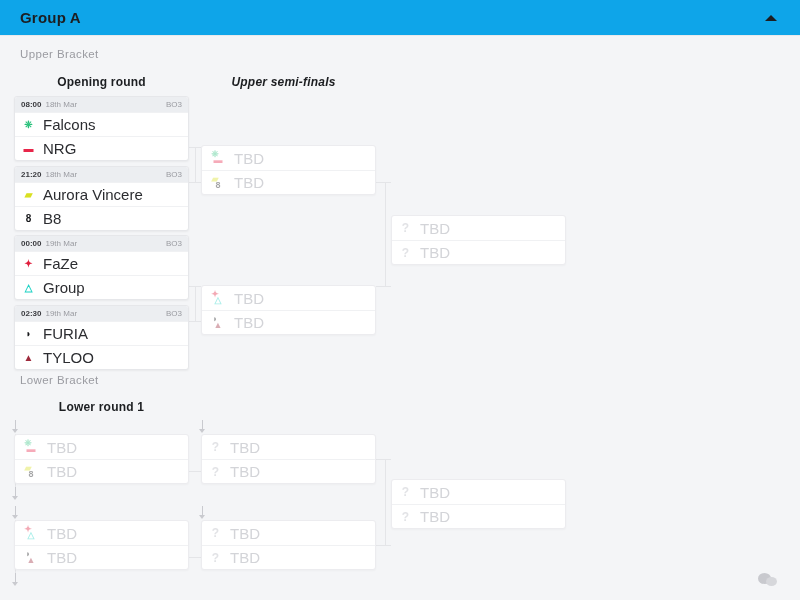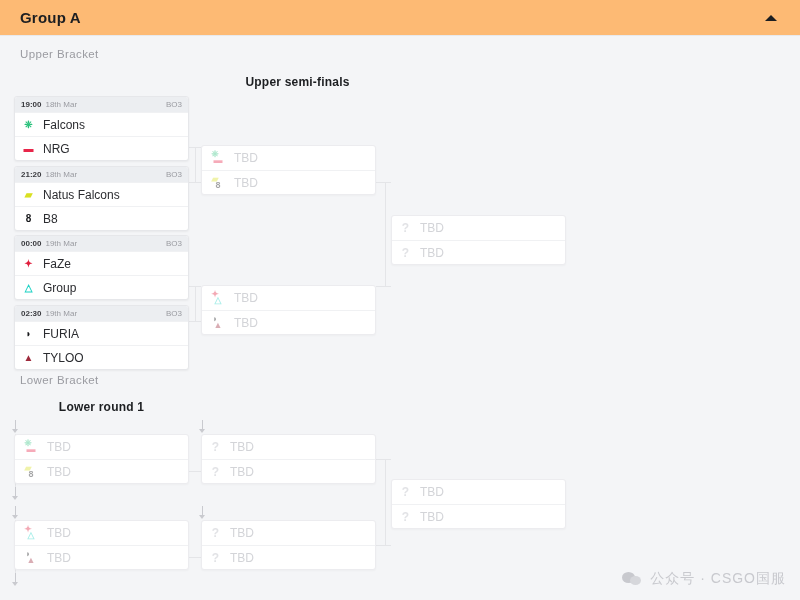--- a/index.html
+++ b/index.html
@@ -7,21 +7,21 @@
     width: 800px; height: 600px;
     font-family: "Liberation Sans", sans-serif;
     background: #f4f5f7;
     overflow: hidden;
   }
   #root { position: relative; width: 800px; height: 600px; }
 
   
   .group-header {
     position: absolute; left: 0; top: 0; width: 800px; height: 36px;
-    background: #fdba74;
+    background: #0ea5e9;
     border-bottom: 1px solid #e8e9ec;
     display: flex; align-items: center;
   }
   .group-title {
     margin-left: 20px;
     font-size: 15px; font-weight: bold; color: #1c1e21;
     letter-spacing: .2px;
   }
   .collapse-btn {
     position: absolute; right: 18px; top: 50%; transform: translateY(-50%);
@@ -60,21 +60,21 @@
     font-size: 8px; color: #9a9ba1;
   }
   .meta-time { font-weight: bold; color: #3a3b3f; font-size: 8px; }
   .meta-date { margin-left: 4px; }
   .meta-bo { margin-left: auto; }
   .team-row {
     height: 24px; display: flex; align-items: center;
     padding: 0 6px; border-top: 1px solid #f0f1f3;
   }
   .team-row:first-of-type { border-top: none; }
-  .team-name { font-size: 12px; color: #2b2c30; margin-left: 7px; }
+  .team-name { font-size: 15px; color: #2b2c30; margin-left: 7px; }
   .match.tbd { border-color: #ececef; box-shadow: 0 1px 2px rgba(0,0,0,.03); }
   .match.tbd .team-row { height: 24px; }
   .match.tbd .team-name { color: #d3d4d8; }
 
   
   .logo {
     width: 15px; height: 15px; flex: 0 0 15px;
     display: flex; align-items: center; justify-content: center;
     font-size: 10px; font-weight: bold; line-height: 1;
     border-radius: 2px;
@@ -147,37 +147,38 @@
 
   <div class="group-header">
     <div class="group-title">Group A</div>
     <div class="collapse-btn">
       <div class="chev-up"></div>
     </div>
   </div>
 
   <div class="bracket-label" style="left:20px; top:48px;">Upper Bracket</div>
 
-  <div class="round-label" style="left:210px; top:75px; width:175px;">Upper semi-finals</div>
+  <div class="round-label" style="left:14px; top:75px; width:175px;">Opening round</div>
+  <div class="round-label" style="left:196px; top:75px; width:175px;font-style:italic;">Upper semi-finals</div>
 
   <div class="conn hline" style="left:189px; top:147px; width:12px;"></div>
   <div class="conn hline" style="left:189px; top:182px; width:12px;"></div>
   <div class="conn vline" style="left:195px; top:147px; height:36px;"></div>
 
   <div class="conn hline" style="left:189px; top:286px; width:12px;"></div>
   <div class="conn hline" style="left:189px; top:321px; width:12px;"></div>
   <div class="conn vline" style="left:195px; top:286px; height:36px;"></div>
 
   <div class="conn hline" style="left:376px; top:182px; width:15px;"></div>
   <div class="conn hline" style="left:376px; top:286px; width:15px;"></div>
   <div class="conn vline" style="left:385px; top:182px; height:105px;"></div>
 
   <div class="match" style="left:14px; top:96px;">
     <div class="match-meta">
-      <span class="meta-time">19:00</span>
+      <span class="meta-time">08:00</span>
       <span class="meta-date">18th Mar</span>
       <span class="meta-bo">BO3</span>
     </div>
     <div class="team-row">
       <span class="logo lg-falcons">❈</span>
       <span class="team-name">Falcons</span>
     </div>
     <div class="team-row">
       <span class="logo lg-nrg">▬</span>
       <span class="team-name">NRG</span>
@@ -185,21 +186,21 @@
   </div>
 
   <div class="match" style="left:14px; top:166px;">
     <div class="match-meta">
       <span class="meta-time">21:20</span>
       <span class="meta-date">18th Mar</span>
       <span class="meta-bo">BO3</span>
     </div>
     <div class="team-row">
       <span class="logo lg-navi">▰</span>
-      <span class="team-name">Natus Falcons</span>
+      <span class="team-name">Aurora Vincere</span>
     </div>
     <div class="team-row">
       <span class="logo lg-b8">8</span>
       <span class="team-name">B8</span>
     </div>
   </div>
 
   <div class="match" style="left:14px; top:235px;">
     <div class="match-meta">
       <span class="meta-time">00:00</span>
@@ -381,16 +382,15 @@
       <span class="logo-q">?</span>
       <span class="team-name">TBD</span>
     </div>
   </div>
 
   <div class="watermark">
     <span class="wechat-icon">
       <span class="b1"></span>
         <span class="b2"></span>
     </span>
-    <span>公众号 · CSGO国服</span>
   </div>
 
 </div>
 
 </body></html>

